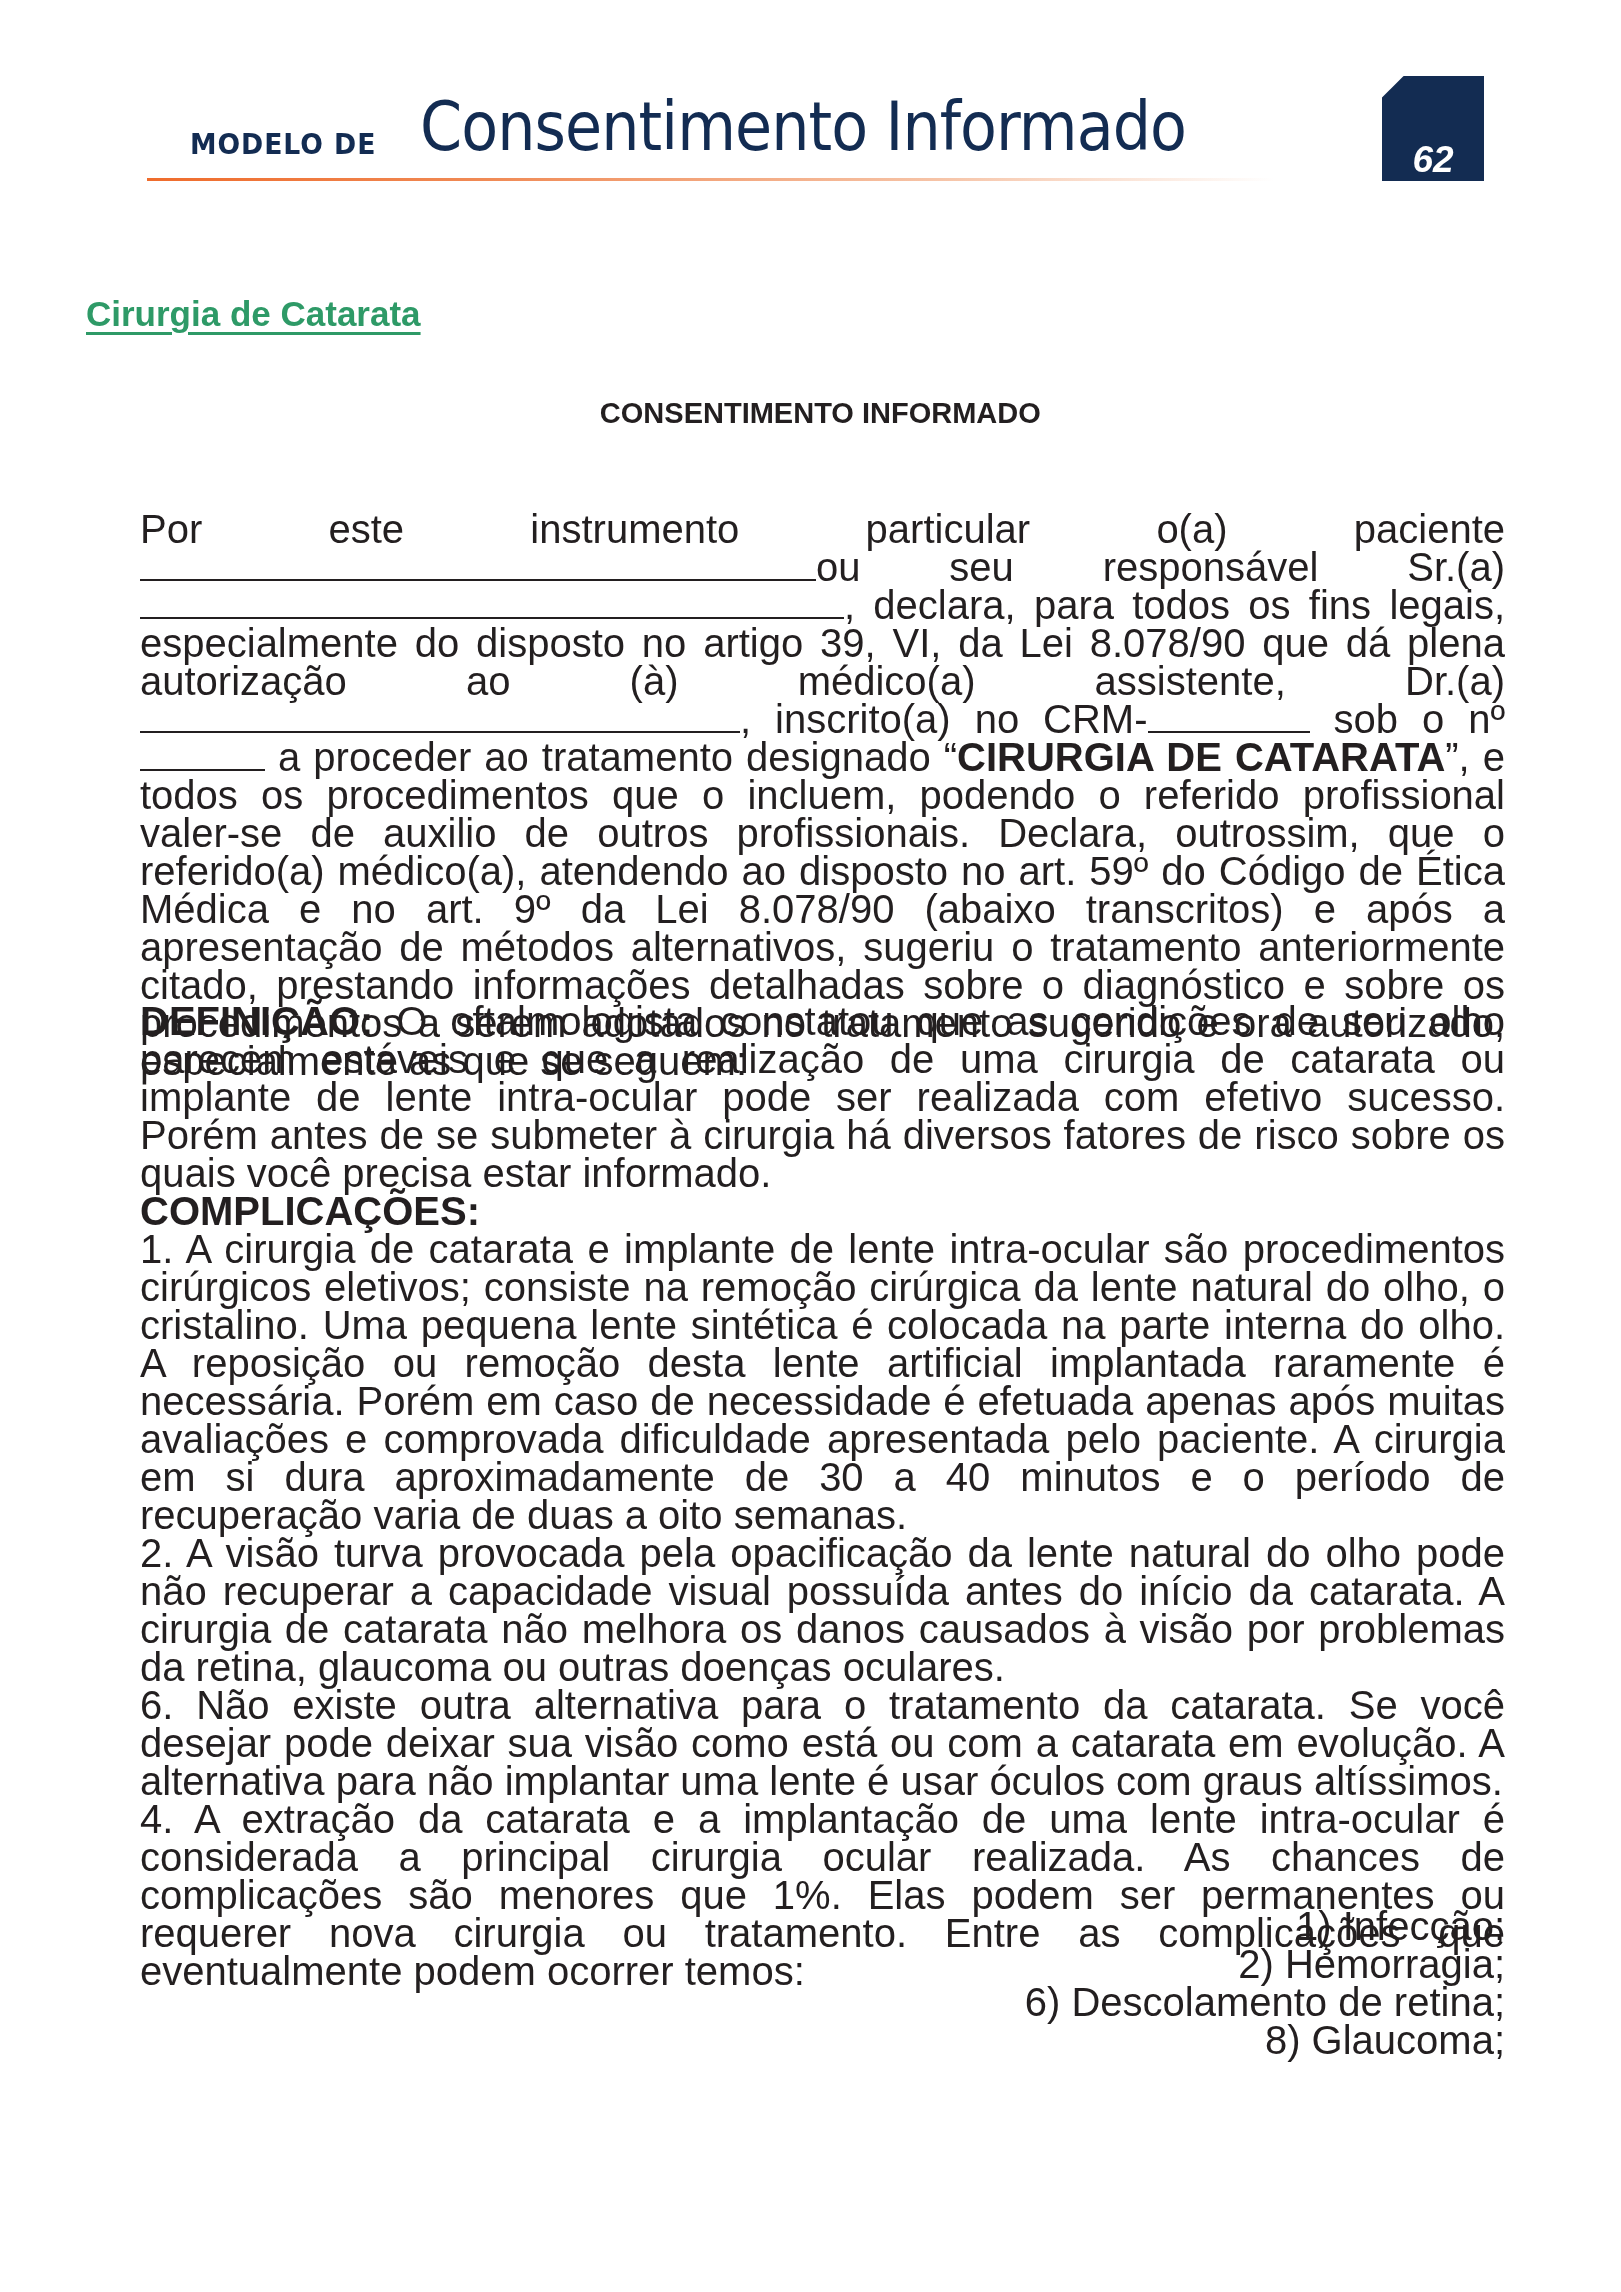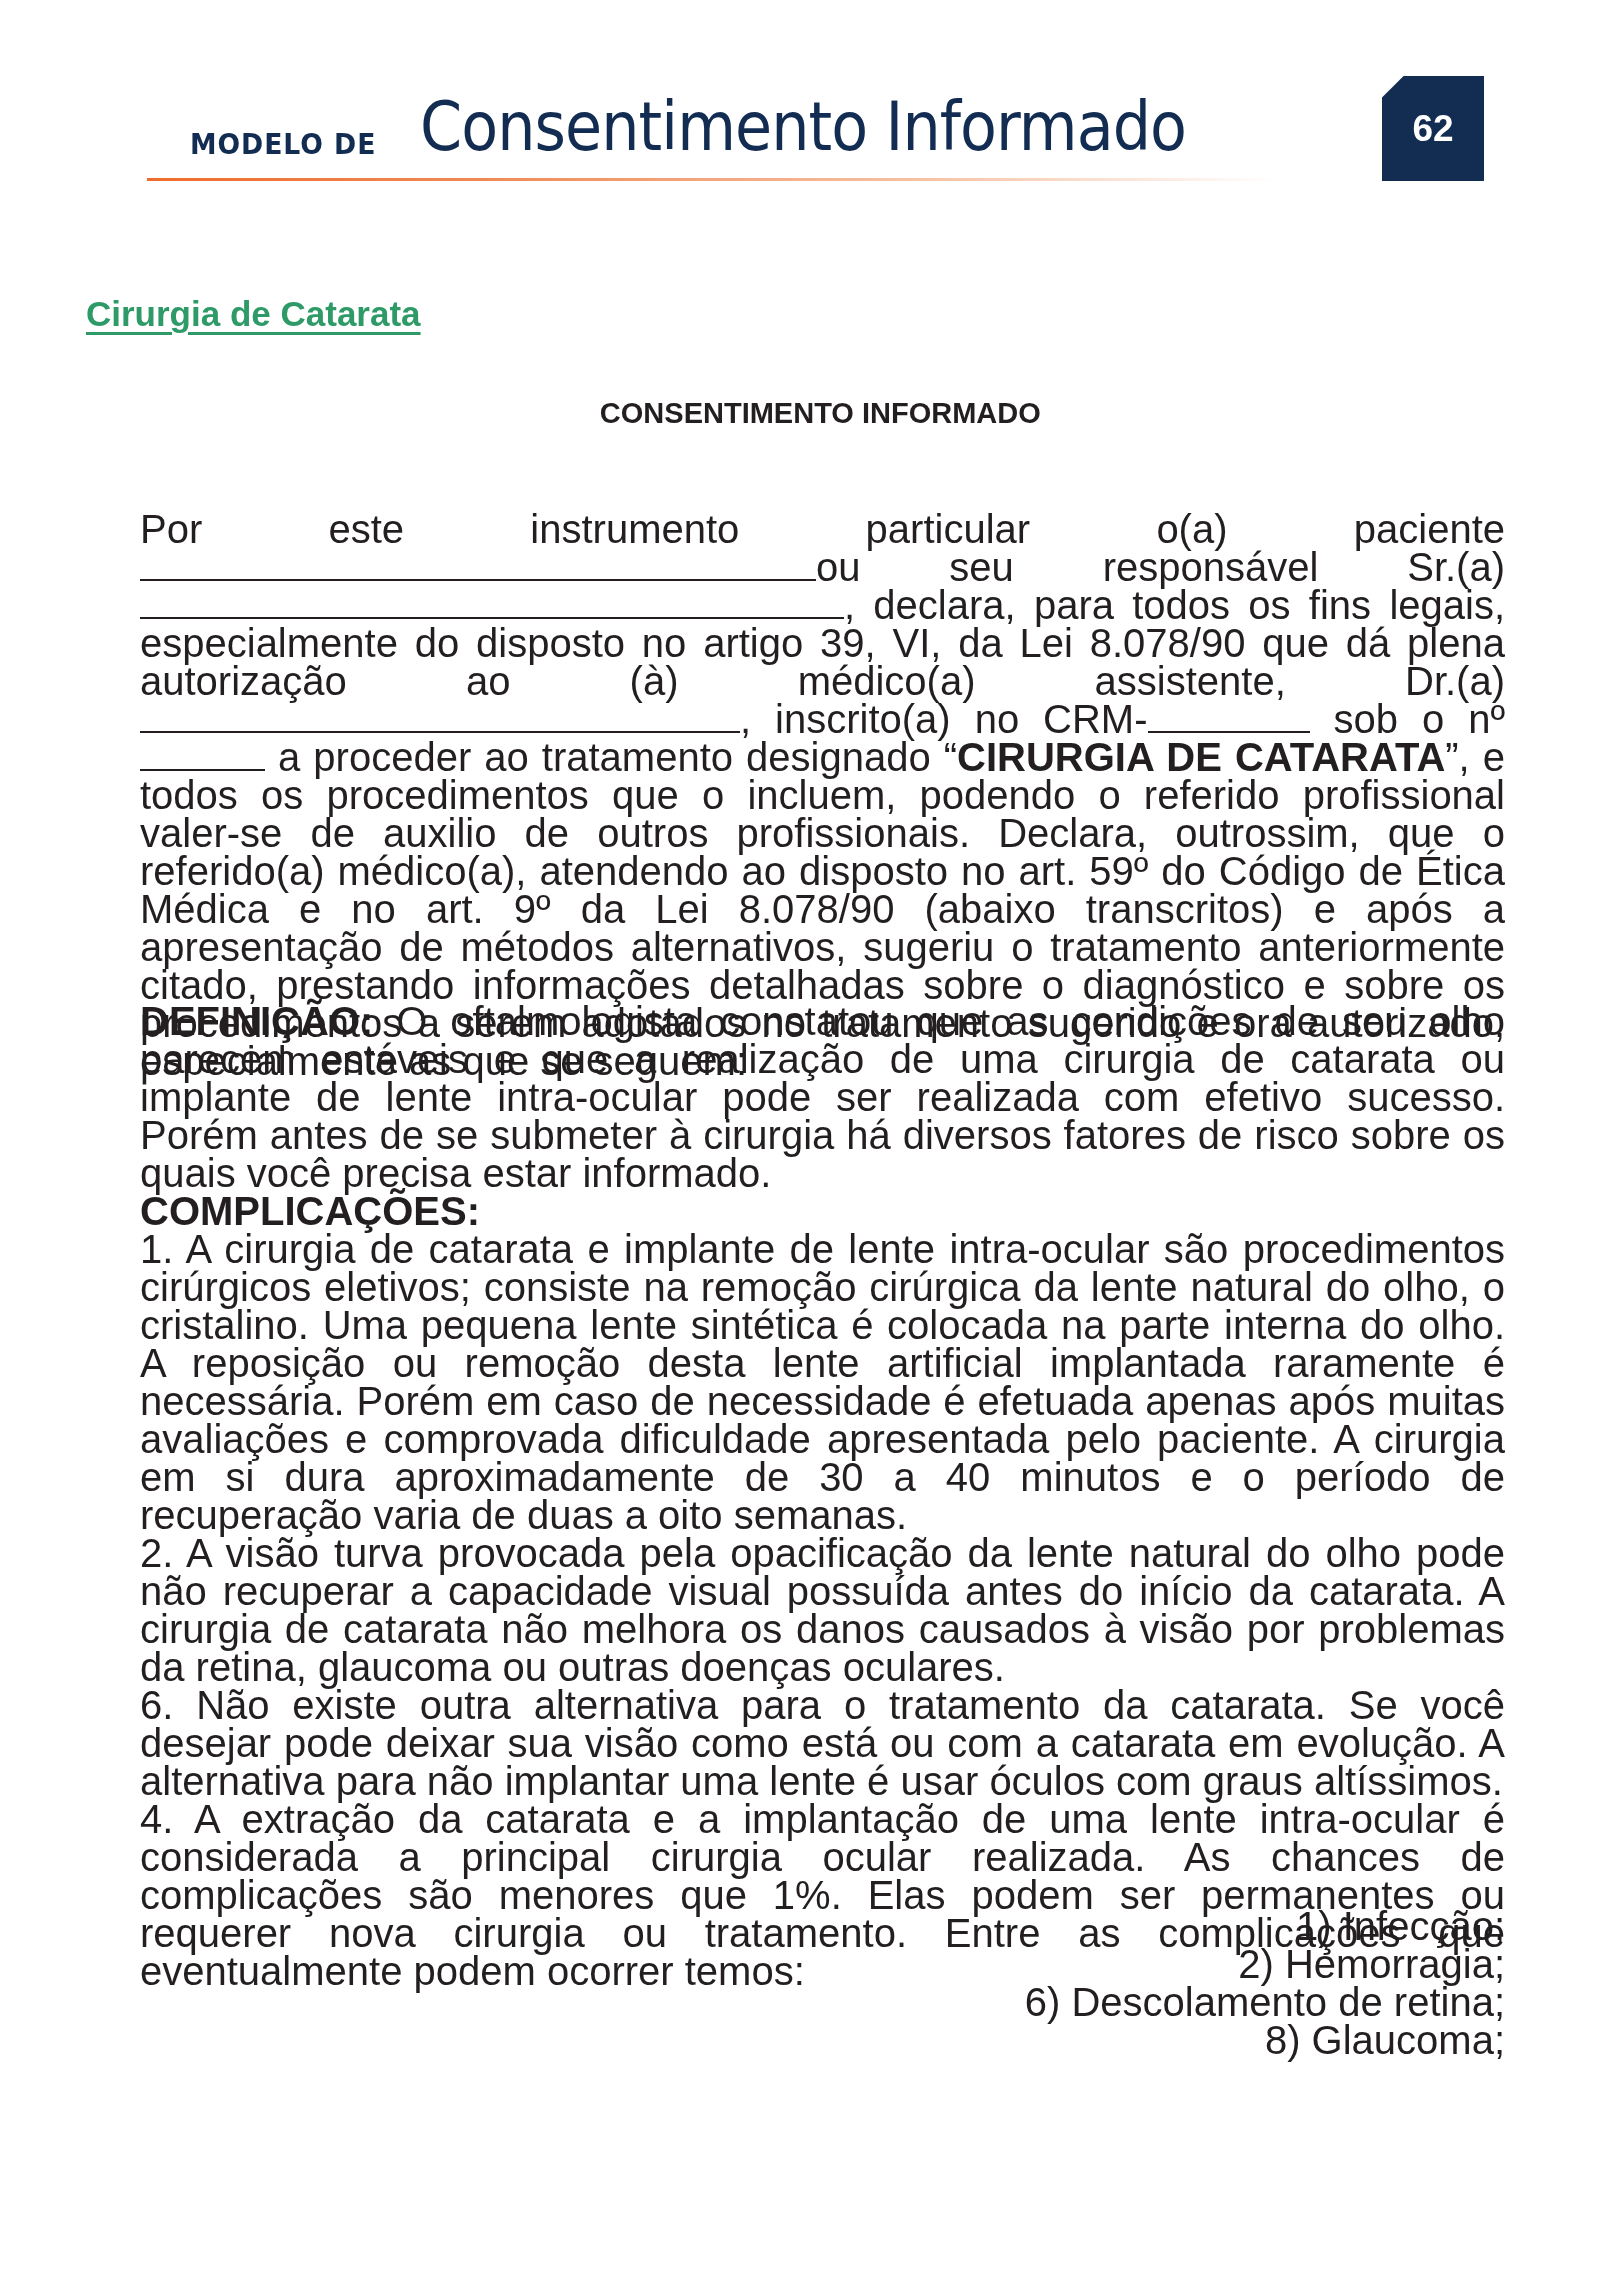--- a/index.html
+++ b/index.html
@@ -58,22 +58,23 @@
     }
     .page-badge {
       position: absolute;
       left: 1382px;
       top: 76px;
       width: 102px;
       height: 105px;
       background: #132c52;
       clip-path: polygon(21.6px 0, 100% 0, 100% 100%, 0 100%, 0 21.6px);
       display: flex;
-      align-items: center;
+      align-items: flex-end;
       justify-content: center;
+      font-style: italic;
     }
     .page-badge span {
       color: #ffffff;
       font-family: "Liberation Sans", sans-serif;
       font-weight: bold;
       font-size: 37px;
     }
     .section-title {
       position: absolute;
       left: 86px;

